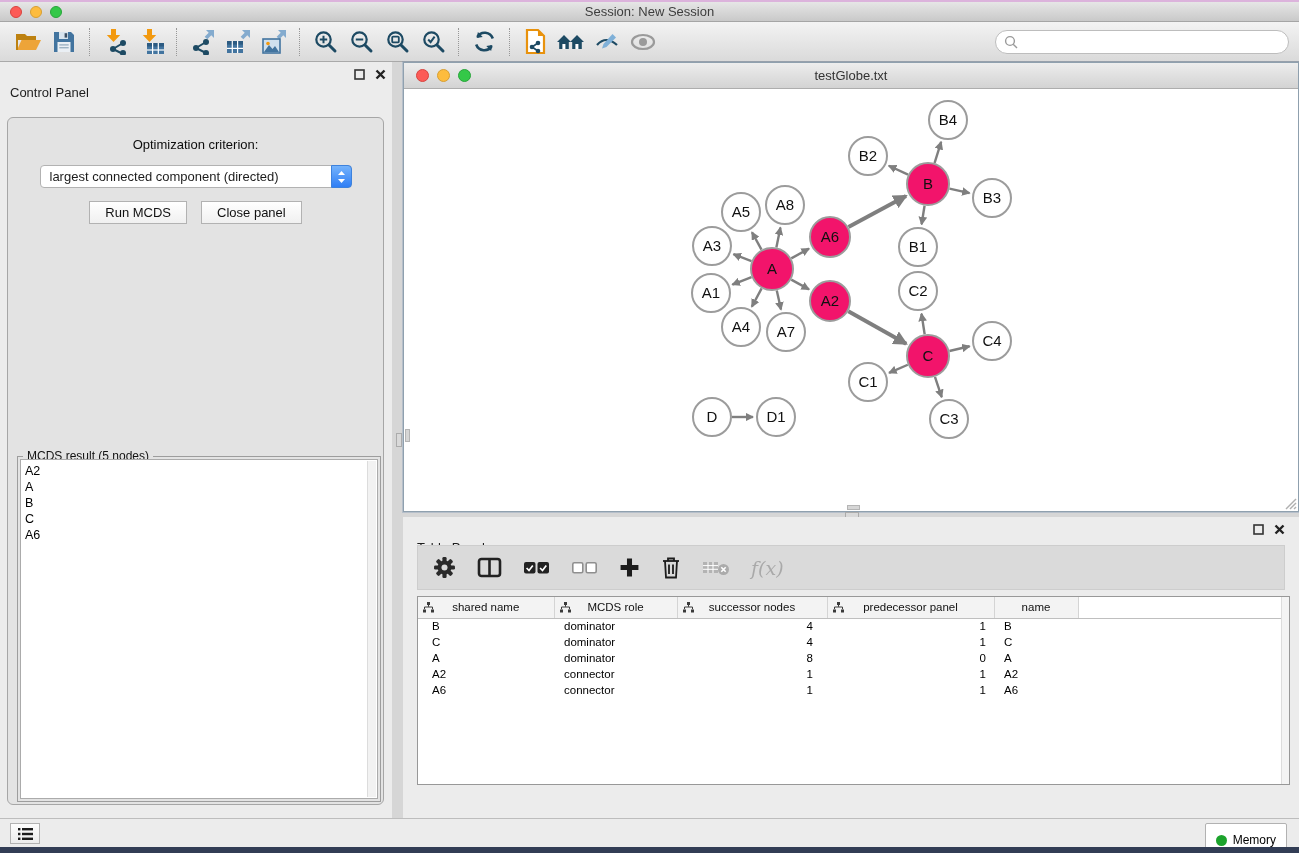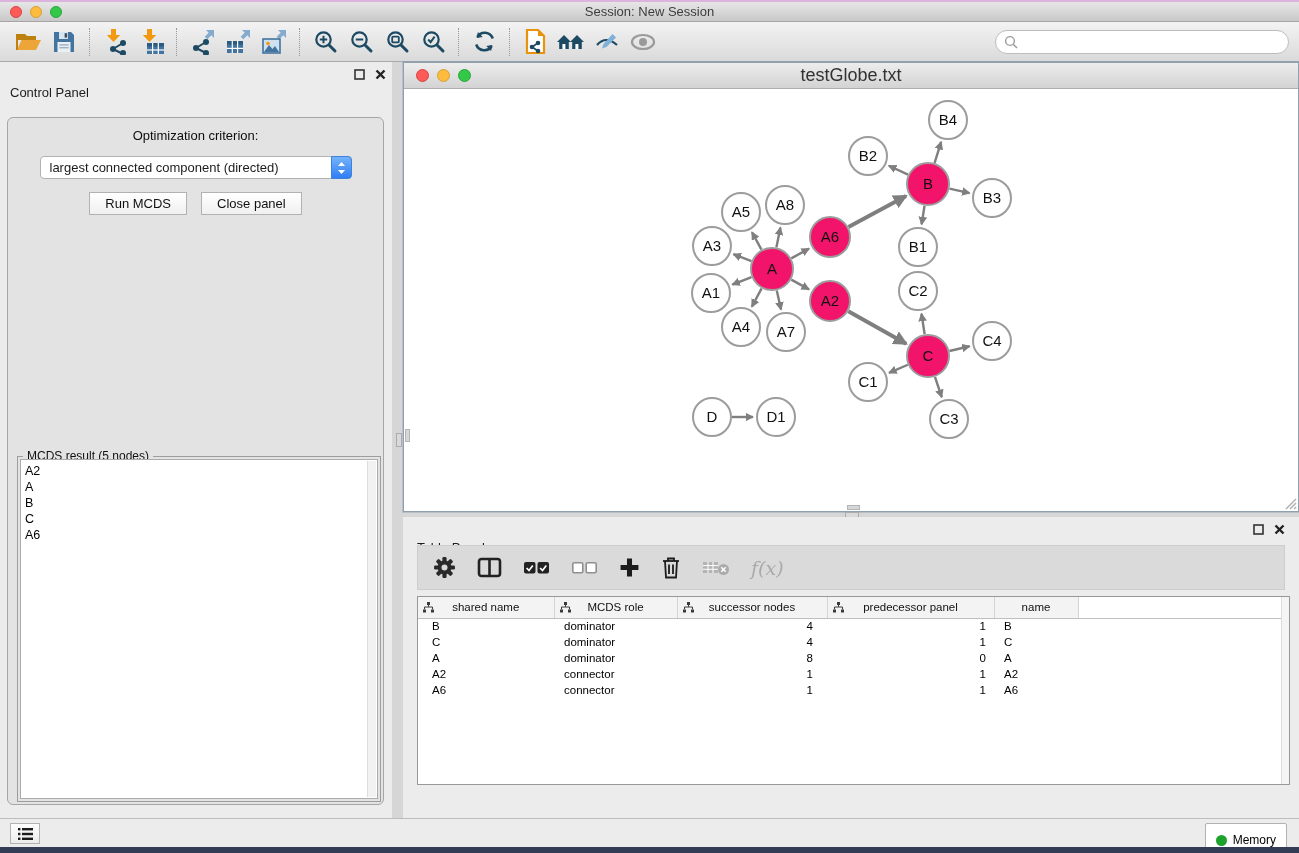--- a/index.html
+++ b/index.html
@@ -33,41 +33,41 @@
   .panelhead .ptitle { position:absolute; left:10px; top:7px; font-size:13px; color:#1d1d1d;margin-top:16px; }
   .winbtns { position:absolute; right:6px; top:7px; display:flex; gap:10px; align-items:center; }
   .segbar { position:absolute; left:0; right:0; top:33px; display:flex; justify-content:center; }
   .seg { height:22px; line-height:21px; padding:0 15px; font-size:13px; background:linear-gradient(#ffffff,#f4f4f4);
     border:1px solid #b5b5b5; border-left:none; color:#1c1c1c; cursor:default; }
   .seg:first-child { border-left:1px solid #b5b5b5; border-radius:5px 0 0 5px; }
   .seg:last-child { border-radius:0 5px 5px 0; }
   .seg.active { background:linear-gradient(#6fb1fc,#3185f7); border-color:#3d82dd; color:#fff; }
   .cpcontent { position:absolute; left:7px; right:8px; top:55px; bottom:13px;
     border:1px solid #a6a6a6; border-radius:6px; background:#e3e3e3; }
-  .optlabel { margin-top:10px; text-align:center; font-size:13px; color:#0d0d0d; }
+  .optlabel { margin-top:19px; text-align:center; font-size:13px; color:#0d0d0d; }
   .selectbox { position:relative; margin:13px auto 0; width:312px; height:23px; background:#fff;
     border:1px solid #b2b2b2; border-radius:4px; }
   .selectbox .val { line-height:21px; padding-left:9px; font-size:13px; white-space:nowrap; }
   .stepper { position:absolute; right:-1px; top:-1px; width:21px; height:23px; border-radius:0 4px 4px 0;
     background:linear-gradient(#74b3fc,#2f7ef5); border:1px solid #3d82dd; display:flex; align-items:center; justify-content:center; }
   .btnrow { margin-top:13px; display:flex; justify-content:center; gap:14px; }
   .macbtn { height:23px; padding:0 15px; font-size:13px; font-family:inherit; color:#111;
     background:linear-gradient(#ffffff,#f0f0f0); border:1px solid #b2b2b2; border-radius:0; }
   .resultbox { position:absolute; left:9px; width:364px; top:338px; height:346px; border:1px solid #9d9d9d; }
   .resultbox .legend { position:absolute; top:-8px; left:5px; background:#e3e3e3; padding:0 4px; font-size:12px; color:#111; }
   .resultlist { position:absolute; left:2px; right:2px; top:2px; bottom:2px; background:#fff; border:1px solid #ababab; }
   .resultlist ul { list-style:none; padding:3px 0 0 4px; }
   .resultlist li { font-size:12.5px; line-height:16px; color:#000; }
   .rtrack { position:absolute; top:1px; bottom:1px; right:1px; width:9px; background:#f2f2f2; border-left:1px solid #dcdcdc; }
 
   
   .netframe { position:absolute; left:403px; top:62px; width:896px; height:450px; background:#fff;
     border:1px solid #8fa0ae; box-shadow:0 0 0 1px rgba(110,140,175,.30); }
   .nettitle { position:relative; height:26px; background:linear-gradient(#ededed,#d3d3d3); border-bottom:1px solid #adadad; }
-  .nettitle .title { text-align:center; line-height:25px; font-size:18px; color:#333; }
+  .nettitle .title { text-align:center; line-height:25px; font-size:13px; color:#333; }
   .nettitle .lights { top:6px; left:12px; }
   .nettitle .light { width:13px; height:13px; }
   .netcanvas { position:absolute; left:0; top:26px; right:0; bottom:0; background:#fff; overflow:hidden; }
   .netcanvas svg.graph { position:absolute; left:0; top:0; }
   .resizegrip { position:absolute; right:1px; bottom:1px; }
   .edgethumb-v { position:absolute; left:1px; top:340px; width:5px; height:13px; background:#d6d6d6; border:1px solid #b5b5b5; }
   .edgethumb-h { position:absolute; left:443px; bottom:1px; width:13px; height:5px; background:#d6d6d6; border:1px solid #b5b5b5; }
   .splitgrip { position:absolute; background:#d9d9d9; border:1px solid #ababab; }
 
   

